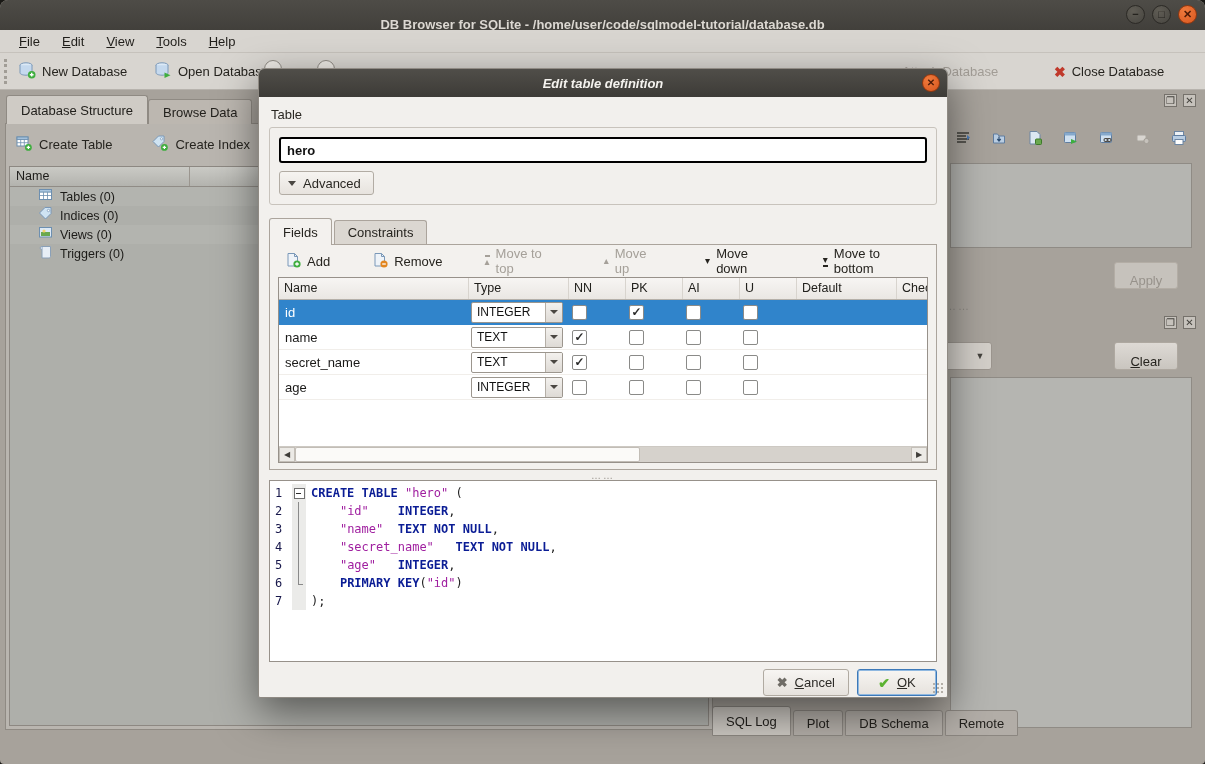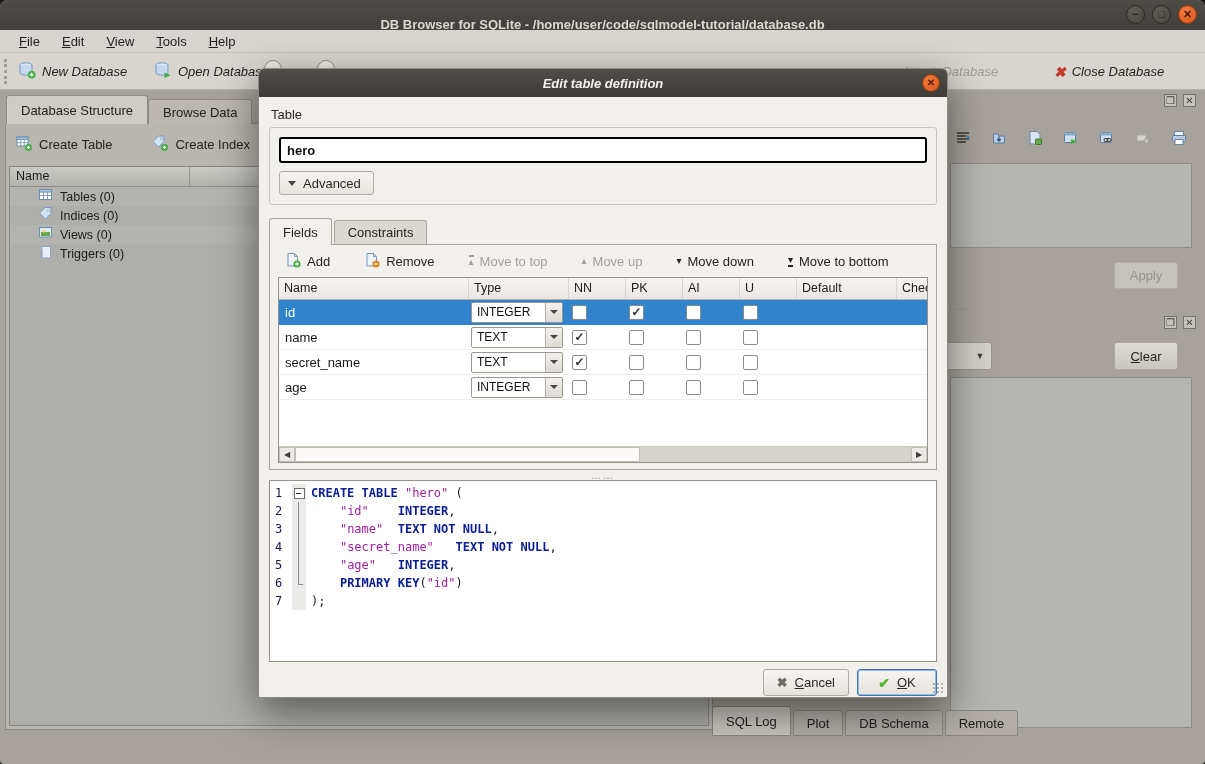--- a/index.html
+++ b/index.html
@@ -15,21 +15,21 @@
   .wbtn { width:19px; height:19px; border-radius:50%; background:radial-gradient(circle at 35% 30%,#605d55,#474540);
     border:1px solid #2c2a26; color:#23211d; font-size:11px; line-height:17px; text-align:center; font-weight:bold; }
   .wbtn.close { background:radial-gradient(circle at 35% 30%,#ef7a3d,#d9571f); border-color:#93380f; color:#4d1a07; }
 
   
   .menubar { position:absolute; left:0; top:30px; width:100%; height:23px; background:#d8d5d0;
     border-bottom:1px solid #c6c2bc; display:flex; align-items:center; padding-left:10px; gap:4px; }
   .menu-item { font-size:13px; color:#201e1a; padding:2px 9px; }
   .menu-item u { text-decoration:underline; }
   .toolbar { position:absolute; left:0; top:53px; width:100%; height:37px; background:#d8d5d0;
-    border-bottom:1px solid #b7b3ad;font-style:italic; }
+    border-bottom:1px solid #b7b3ad; }
   .tb-handle { position:absolute; left:4px; top:6px; height:25px; width:0; border-left:3px dotted #a19d96; }
   .tbtn { position:absolute; top:4px; height:29px; display:flex; align-items:center; gap:6px;
     font-size:13px; color:#26241f; padding:0 6px; }
   .tbtn.disabled { color:#a29d96; }
   .tb-partial { position:absolute; top:60px; width:18px; height:18px; border-radius:50%;
     background:#ece9e4; border:1px solid #8f8b84; }
   .xglyph { color:#c0392b; font-weight:bold; font-size:14px; }
 
   
   .main-tabs { position:absolute; top:95px; left:6px; display:flex; align-items:flex-end; z-index:2; }
@@ -49,21 +49,21 @@
   .tree-row:nth-child(odd) { background:#b3b4af; }
 
   
   .dock-btns { position:absolute; display:flex; gap:6px; }
   .dock-btn { width:13px; height:13px; font-size:10px; line-height:12px; text-align:center; color:#45433e;
     border:1px solid #75716b; background:#c6c2bc; }
   .cell-toolbar { position:absolute; left:952px; top:127px; display:flex; gap:14px; align-items:center; }
   .cell-icon { width:22px; height:22px; display:flex; align-items:center; justify-content:center; }
   .sunken { position:absolute; background:#b5b5b1; border:1px solid #8f8b85; }
   .gbtn { position:absolute; border:1px solid #aeA8a0; border-radius:3px; font-size:13px;
-    display:flex; align-items:center; justify-content:center; background:linear-gradient(#d3cfca,#c4c0ba); }
+    display:flex; align-items:flex-end; justify-content:center; background:linear-gradient(#d3cfca,#c4c0ba); }
   .gbtn.disabled { color:#97928b; border-color:#b3ada5; background:#c6c2bc; }
   .gbtn.enabled { color:#26241f; background:linear-gradient(#dedad5,#c9c5bf); }
   .combo-stub { position:absolute; left:892px; top:342px; width:100px; height:28px; background:#d3cfc9;
     border:1px solid #9b958e; border-radius:3px; display:flex; justify-content:flex-end; }
   .combo-stub .arrow { width:22px; display:flex; align-items:center; justify-content:center; font-size:9px; color:#44423d; }
   .splitter-dots { position:absolute; color:#8b8781; font-size:11px; letter-spacing:2px; }
 
   
   .bottom-tabs { position:absolute; top:706px; left:712px; display:flex; align-items:flex-end; gap:2px; z-index:1; }
   .btab { border:1px solid #8b8680; border-radius:3px 3px 0 0; font-size:13px; color:#23211d;
@@ -95,21 +95,21 @@
     font-size:13px; color:#2a2823; }
   .adv-arrow { width:0; height:0; border-left:4px solid transparent; border-right:4px solid transparent;
     border-top:5px solid #4a4742; }
 
   .dlg-tabs { display:flex; align-items:flex-end; margin:13px 0 0 0; position:relative; z-index:1; }
   .dtab { border:1px solid #aba49c; border-bottom:none; border-radius:3px 3px 0 0; font-size:13px; color:#26241f;
     padding:0 13px; display:flex; align-items:center; margin-right:2px; }
   .dtab.active { background:#f3f1ee; height:27px; margin-bottom:-1px; }
   .dtab.inactive { background:#dbd7d1; height:24px; }
   .dlg-panel { border:1px solid #aba49c; height:226px; background:#f3f1ee; }
-  .ftoolbar { height:32px; display:flex; align-items:center; gap:20px; padding:0 8px; }
+  .ftoolbar { height:32px; display:flex; align-items:center; gap:28px; padding:0 8px; }
   .ftb { display:flex; align-items:center; gap:6px; font-size:13px; color:#26241f; padding:3px 7px; }
   .ftb.disabled { color:#a5a099; }
   .mv { display:inline-block; font-size:10px; line-height:10px; }
   .mv.bar-top { border-top:2px solid currentColor; }
   .mv.bar-bottom { border-bottom:2px solid currentColor; }
 
   .ftable { margin:0 8px; border:1px solid #97918a; background:#fff; height:186px; overflow:hidden;
     display:flex; flex-direction:column; }
   .fhead { display:flex; height:22px; border-bottom:1px solid #b5b0a9; flex:none; }
   .fh { font-size:12.5px; color:#21201c; padding:3px 5px; border-right:1px solid #d8d4ce;

